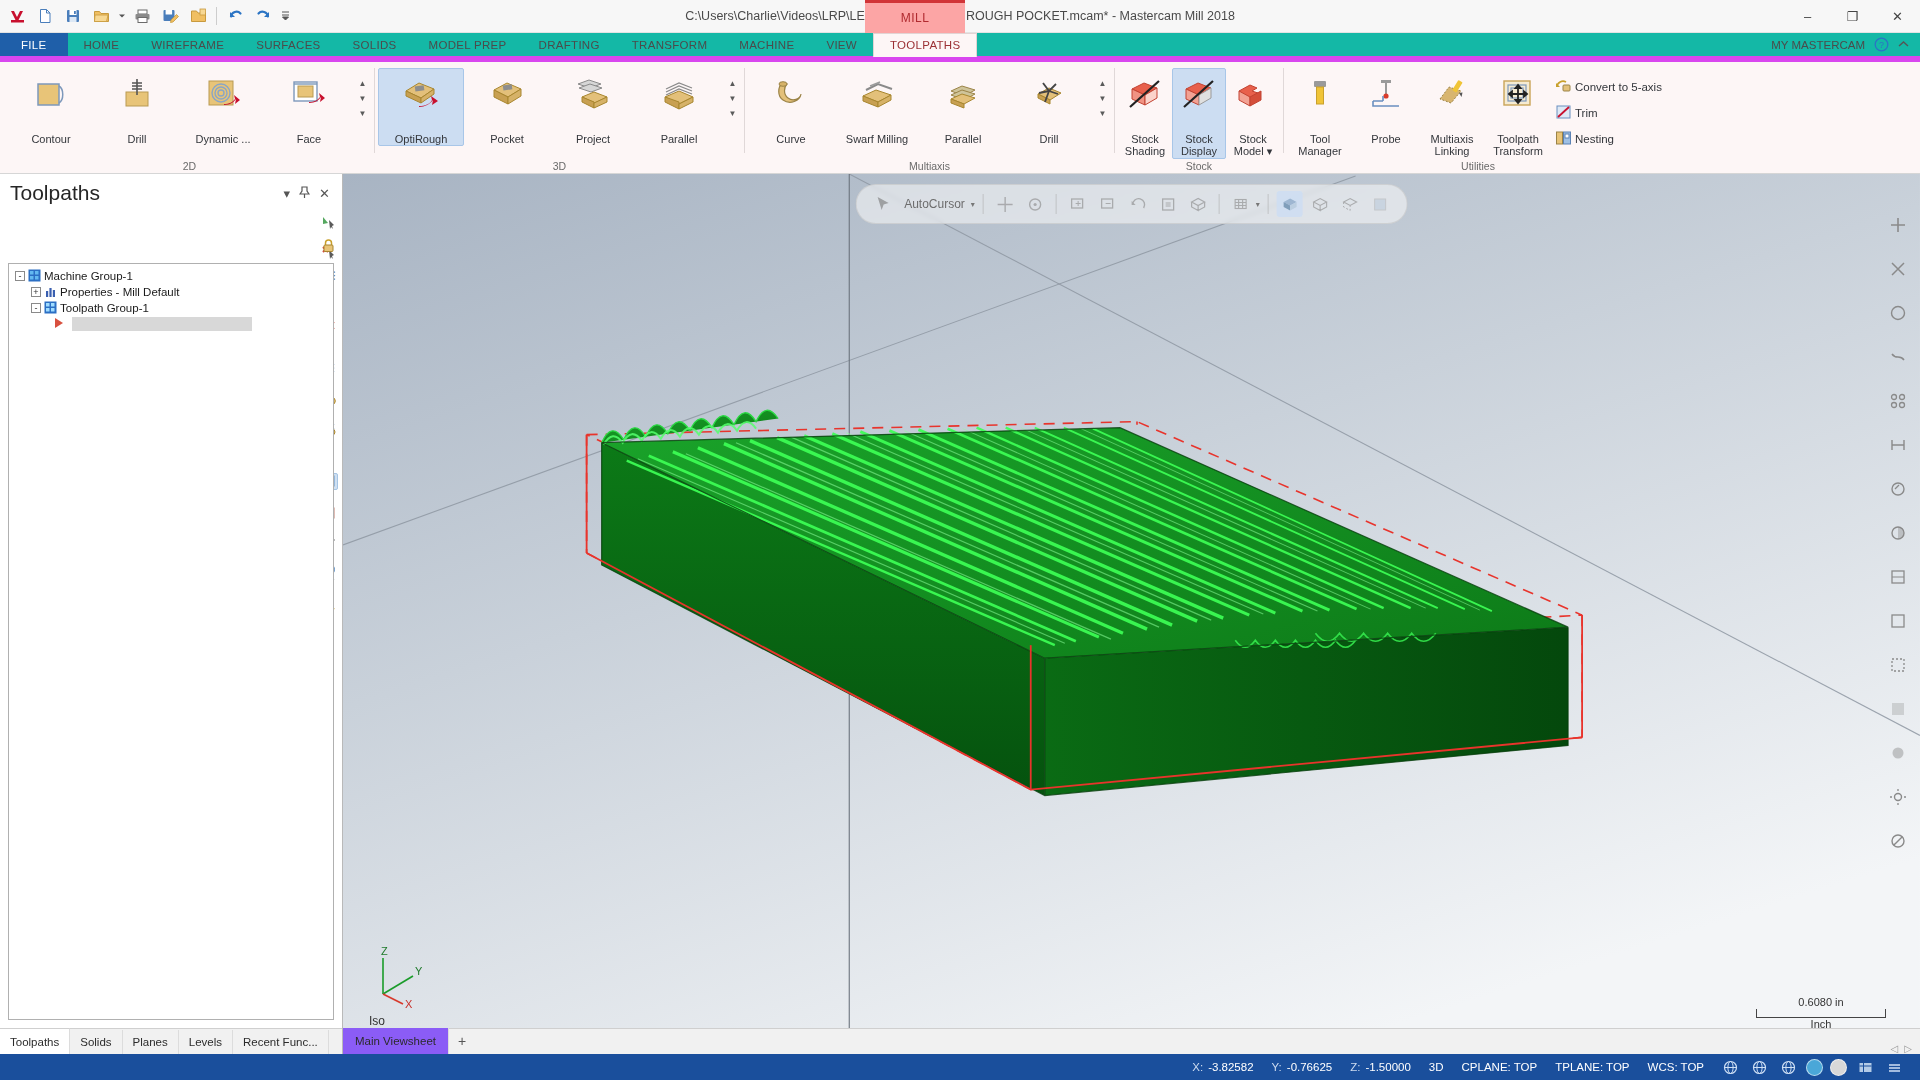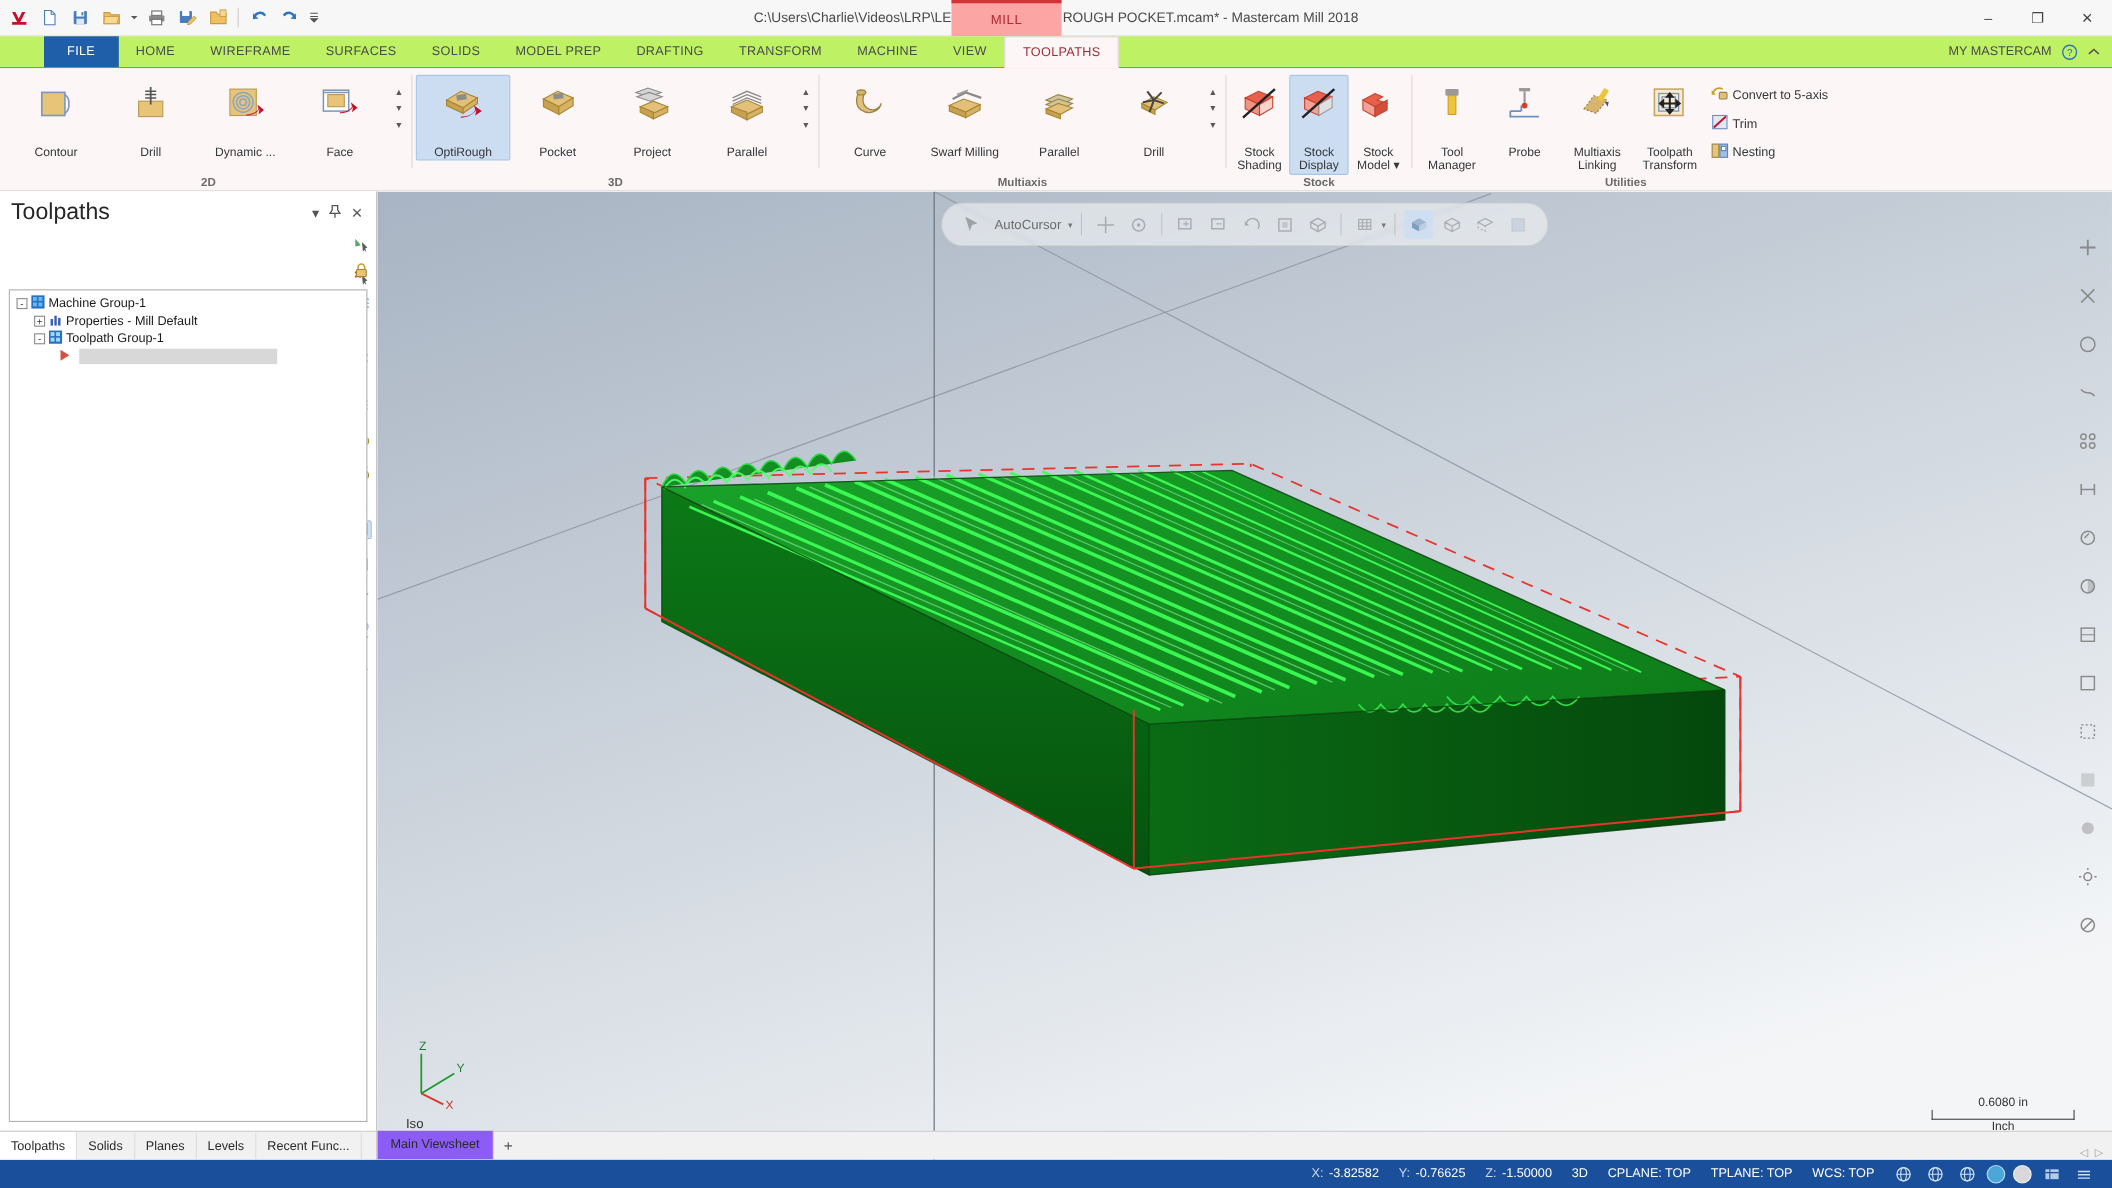--- a/index.html
+++ b/index.html
@@ -33,22 +33,22 @@
     font-size: 12px; color: #b02a2f; letter-spacing: .5px;
   }
   .wincontrols { position: absolute; right: 0; top: 0; height: 33px; display: flex; }
   .wbtn {
     width: 45px; height: 33px; display: flex; align-items: center; justify-content: center;
     font-size: 13px; color: #444; cursor: pointer;
   }
 
   
   .ribbon-tabs {
-    height: 29px; background: #bef264; display: flex; align-items: stretch;
-    position: relative; flex: 0 0 29px; border-bottom: 1px solid #d946ef; padding-left: 40px;
+    height: 29px; background: #14b8a6; display: flex; align-items: stretch;
+    position: relative; flex: 0 0 29px; border-bottom: 6px solid #d946ef;
   }
   .rtab {
     padding: 0 16px; display: flex; align-items: center;
     font-size: 11.5px; color: #4b4b4b; letter-spacing: .3px; cursor: pointer;
   }
   .rtab.file { background: #1f5fa9; color: #fff; padding: 0 21px; }
   .rtab.active {
     background: #fdf6f6; color: #9b3034;
     border-left: 1px solid #e2d4d4; border-right: 1px solid #e2d4d4;
     border-top: 1px solid #e2d4d4; border-bottom: 1px solid #fdf6f6;
@@ -62,21 +62,21 @@
 
   
   .ribbon {
     height: 112px; background: #fdf6f6; display: flex; position: relative;
     flex: 0 0 112px; border-bottom: 1px solid #d6d6d6; padding-left: 8px;
   }
   .rgroup { display: flex; flex-direction: column; height: 112px; position: relative; }
   .rgroup-items { flex: 1; display: flex; align-items: flex-start; padding-top: 6px; }
   .rgroup-label {
     height: 16px; text-align: center; font-size: 10.5px; color: #6a6a6a;
-    display: flex; align-items: center; justify-content: center; font-weight: bold;
+    display: flex; align-items: center; justify-content: center;
   }
   .rgroup-div { width: 1px; background: #e0d8d8; margin: 6px 3px 20px 3px; }
 
   .bigbtn {
     width: 86px; min-height: 78px; display: flex; flex-direction: column;
     align-items: center; justify-content: flex-start; padding-top: 6px;
     cursor: pointer; border-radius: 2px; border: 1px solid transparent;
   }
   .bigbtn.sel { background: #ccddf2; border-color: #a8c6e8; }
   .bigbtn .lbl {

